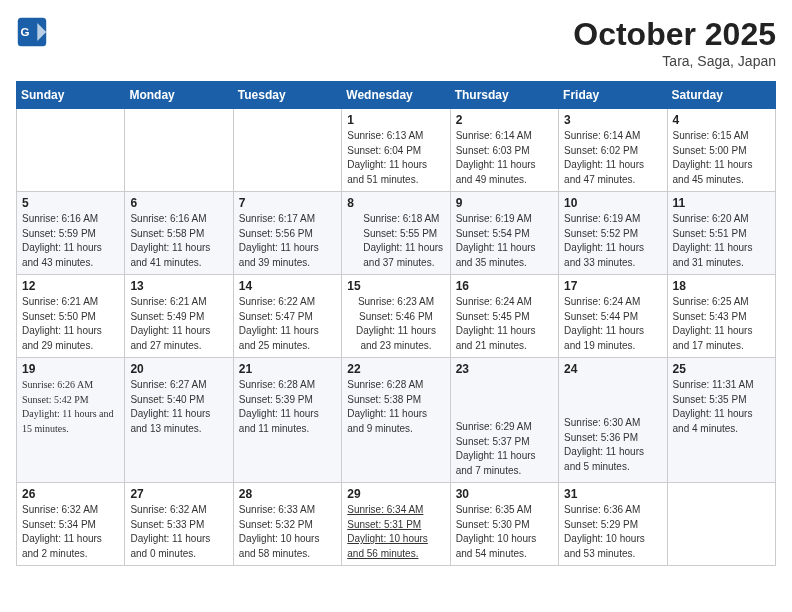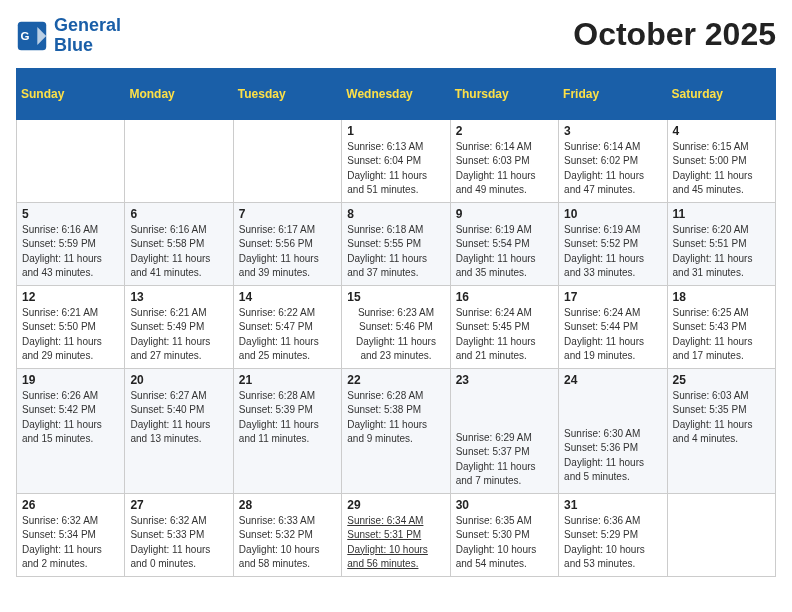--- a/index.html
+++ b/index.html
@@ -42,23 +42,23 @@
       font-size: 14px;
       color: #444;
     }
     .calendar {
       width: 100%;
       border-collapse: collapse;
       border: 1px solid #ccc;
     }
     .calendar th {
       background: #1a5fa8;
-      color: #fde047;
+      color: #ffffff;
       font-size: 12px;
-      padding: 18px 4px;
+      padding: 6px 4px;
       text-align: left;
       border: 1px solid #1a5fa8;
       font-weight: bold;
     }
     .calendar td {
       vertical-align: top;
       border: 1px solid #ccc;
       padding: 4px 5px;
       width: calc(100%/7);
       min-height: 80px;
@@ -90,27 +90,24 @@
 </head>
 <body>
 
 <div class="header">
   <div class="logo">
     <svg class="logo-icon" viewBox="0 0 36 36" xmlns="http://www.w3.org/2000/svg">
       <rect x="2" y="2" width="32" height="32" rx="4" fill="#1a5fa8"></rect>
       <text x="5" y="22" fill="white" font-size="13" font-weight="bold" font-family="Arial">G</text>
       <polygon points="24,8 34,18 24,28" fill="white" opacity="0.7"></polygon>
     </svg>
-    <div class="logo-text">
-      <div style="color:#1a5fa8;">General</div>
-      <div style="color:#1a5fa8;">Blue</div>
-    </div>
   </div>
   <div class="title-block">
     <div class="month-title">October 2025</div>
+    <div class="location">Tara, Saga, Japan</div>
   </div>
 </div>
 
 <table class="calendar">
   <thead>
     <tr>
     <th>Sunday</th>
         <th>Monday</th>
         <th>Tuesday</th>
         <th>Wednesday</th>
@@ -163,21 +160,21 @@
 Daylight: 11 hours and 41 minutes.</div>
         </td>
         <td>
           <span class="day-num">7</span>
           <div class="day-info" style="white-space: pre-line;">Sunrise: 6:17 AM
 Sunset: 5:56 PM
 Daylight: 11 hours and 39 minutes.</div>
         </td>
         <td>
           <span class="day-num">8</span>
-          <div class="day-info" style="white-space: pre-line;">Sunrise: 6:18 AM
+          <div class="day-info" style="white-space: pre-line; margin-left: 16px;">Sunrise: 6:18 AM
 Sunset: 5:55 PM
 Daylight: 11 hours and 37 minutes.</div>
         </td>
         <td>
           <span class="day-num">9</span>
           <div class="day-info" style="white-space: pre-line;">Sunrise: 6:19 AM
 Sunset: 5:54 PM
 Daylight: 11 hours and 35 minutes.</div>
         </td>
         <td>
@@ -233,21 +230,21 @@
         <td>
           <span class="day-num">18</span>
           <div class="day-info" style="white-space: pre-line;">Sunrise: 6:25 AM
 Sunset: 5:43 PM
 Daylight: 11 hours and 17 minutes.</div>
         </td>
       </tr>
       <tr>
         <td>
           <span class="day-num">19</span>
-          <div class="day-info" style="white-space: pre-line;">Sunrise: 6:26 AM
+          <div class="day-info" style="white-space: pre-line; font-family: Liberation Serif, serif;">Sunrise: 6:26 AM
 Sunset: 5:42 PM
 Daylight: 11 hours and 15 minutes.</div>
         </td>
         <td>
           <span class="day-num">20</span>
           <div class="day-info" style="white-space: pre-line;">Sunrise: 6:27 AM
 Sunset: 5:40 PM
 Daylight: 11 hours and 13 minutes.</div>
         </td>
         <td>
@@ -269,21 +266,21 @@
 Daylight: 11 hours and 7 minutes.</div>
         </td>
         <td>
           <span class="day-num">24</span>
           <div class="day-info" style="white-space: pre-line; margin-top: 40px;">Sunrise: 6:30 AM
 Sunset: 5:36 PM
 Daylight: 11 hours and 5 minutes.</div>
         </td>
         <td>
           <span class="day-num">25</span>
-          <div class="day-info" style="white-space: pre-line;">Sunrise: 6:03 AM
+          <div class="day-info" style="white-space: pre-line;">Sunrise: 11:31 AM
 Sunset: 5:35 PM
 Daylight: 11 hours and 4 minutes.</div>
         </td>
       </tr>
       <tr>
         <td>
           <span class="day-num">26</span>
           <div class="day-info" style="white-space: pre-line;">Sunrise: 6:32 AM
 Sunset: 5:34 PM
 Daylight: 11 hours and 2 minutes.</div>

